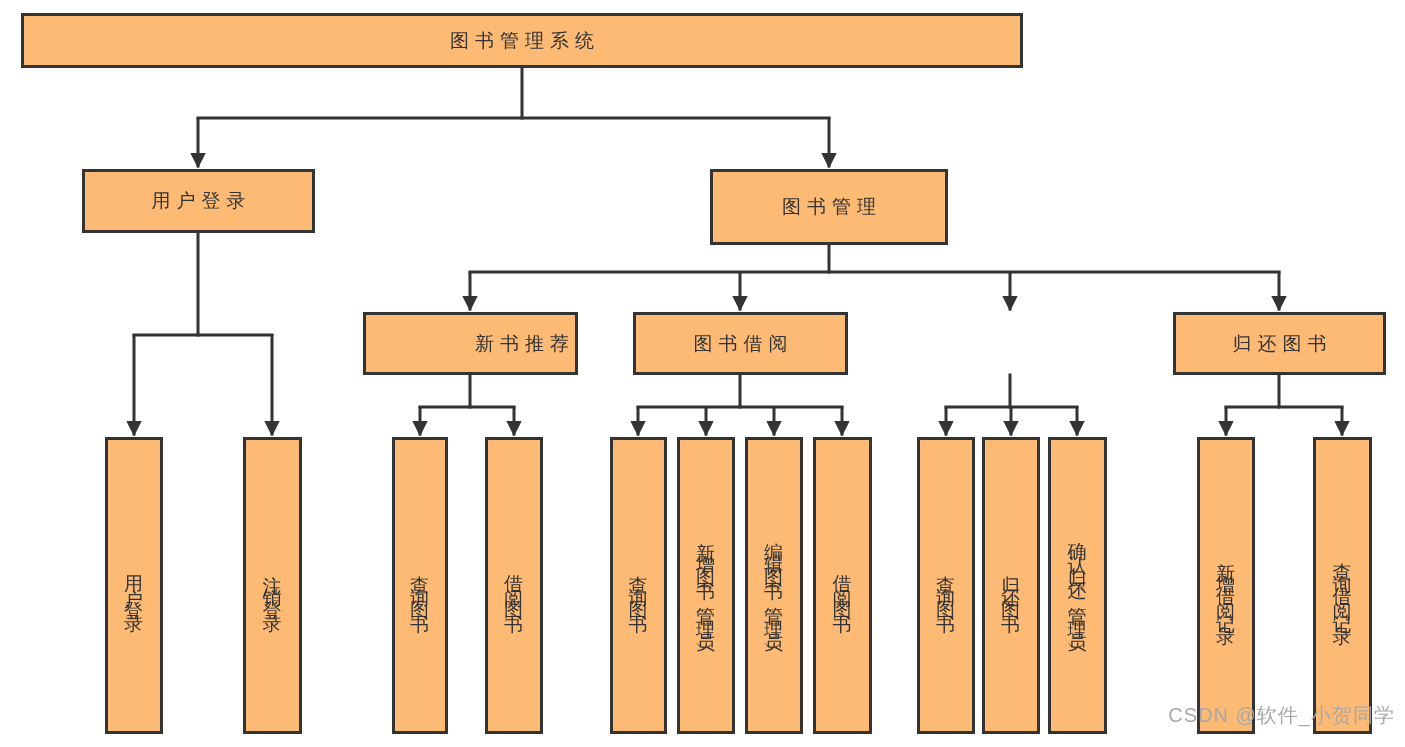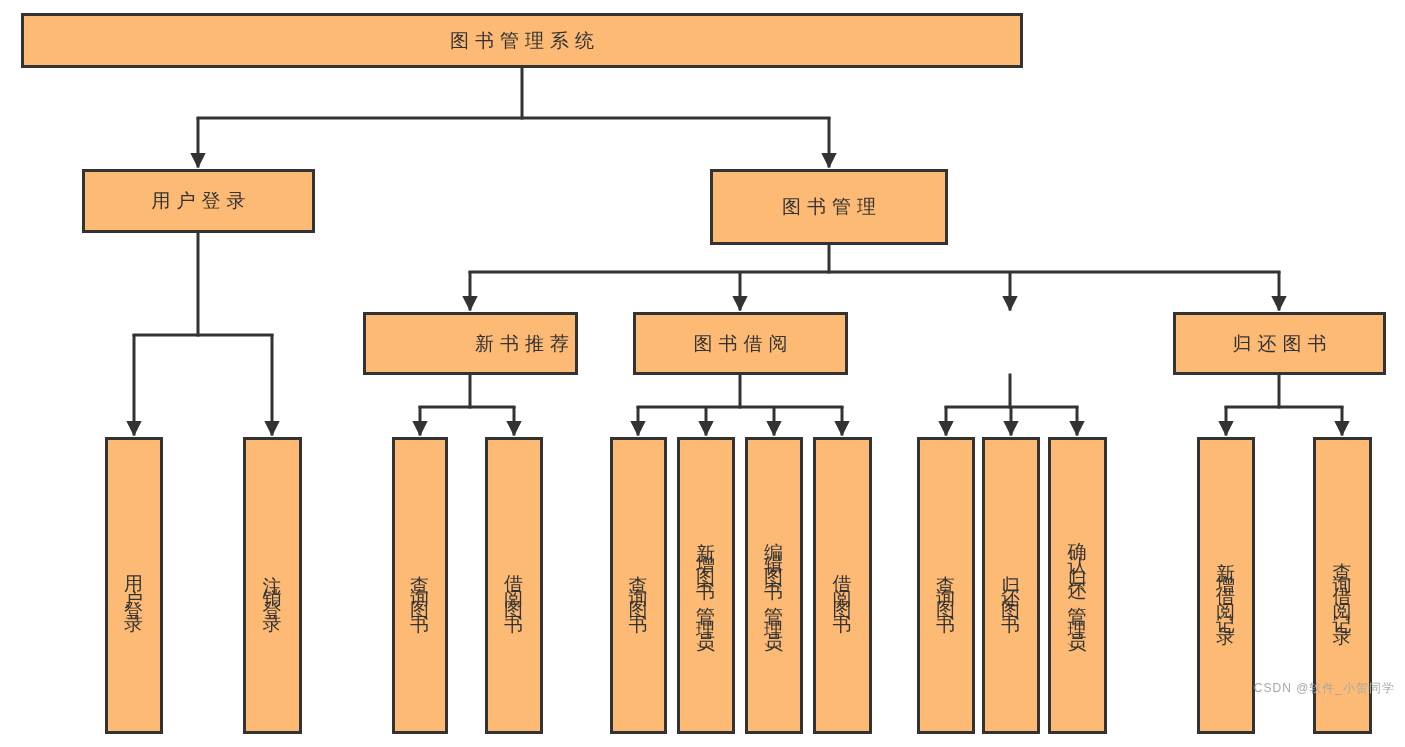--- a/index.html
+++ b/index.html
@@ -32,22 +32,22 @@
     writing-mode: vertical-rl;
     text-orientation: mixed;
     font-size: 19px;
     line-height: 1;
     letter-spacing: 13px;
     white-space: nowrap;
   }
   .watermark {
     position: absolute;
     right: 10px;
-    top: 680px;
-    font-size: 12px;
+    top: 702px;
+    font-size: 20px;
     letter-spacing: 1px;
     color: var(--wm, #a8a8a8);
     white-space: nowrap;
   }
 </style>
 </head>
 <body>
 
 <div class="canvas">
 

